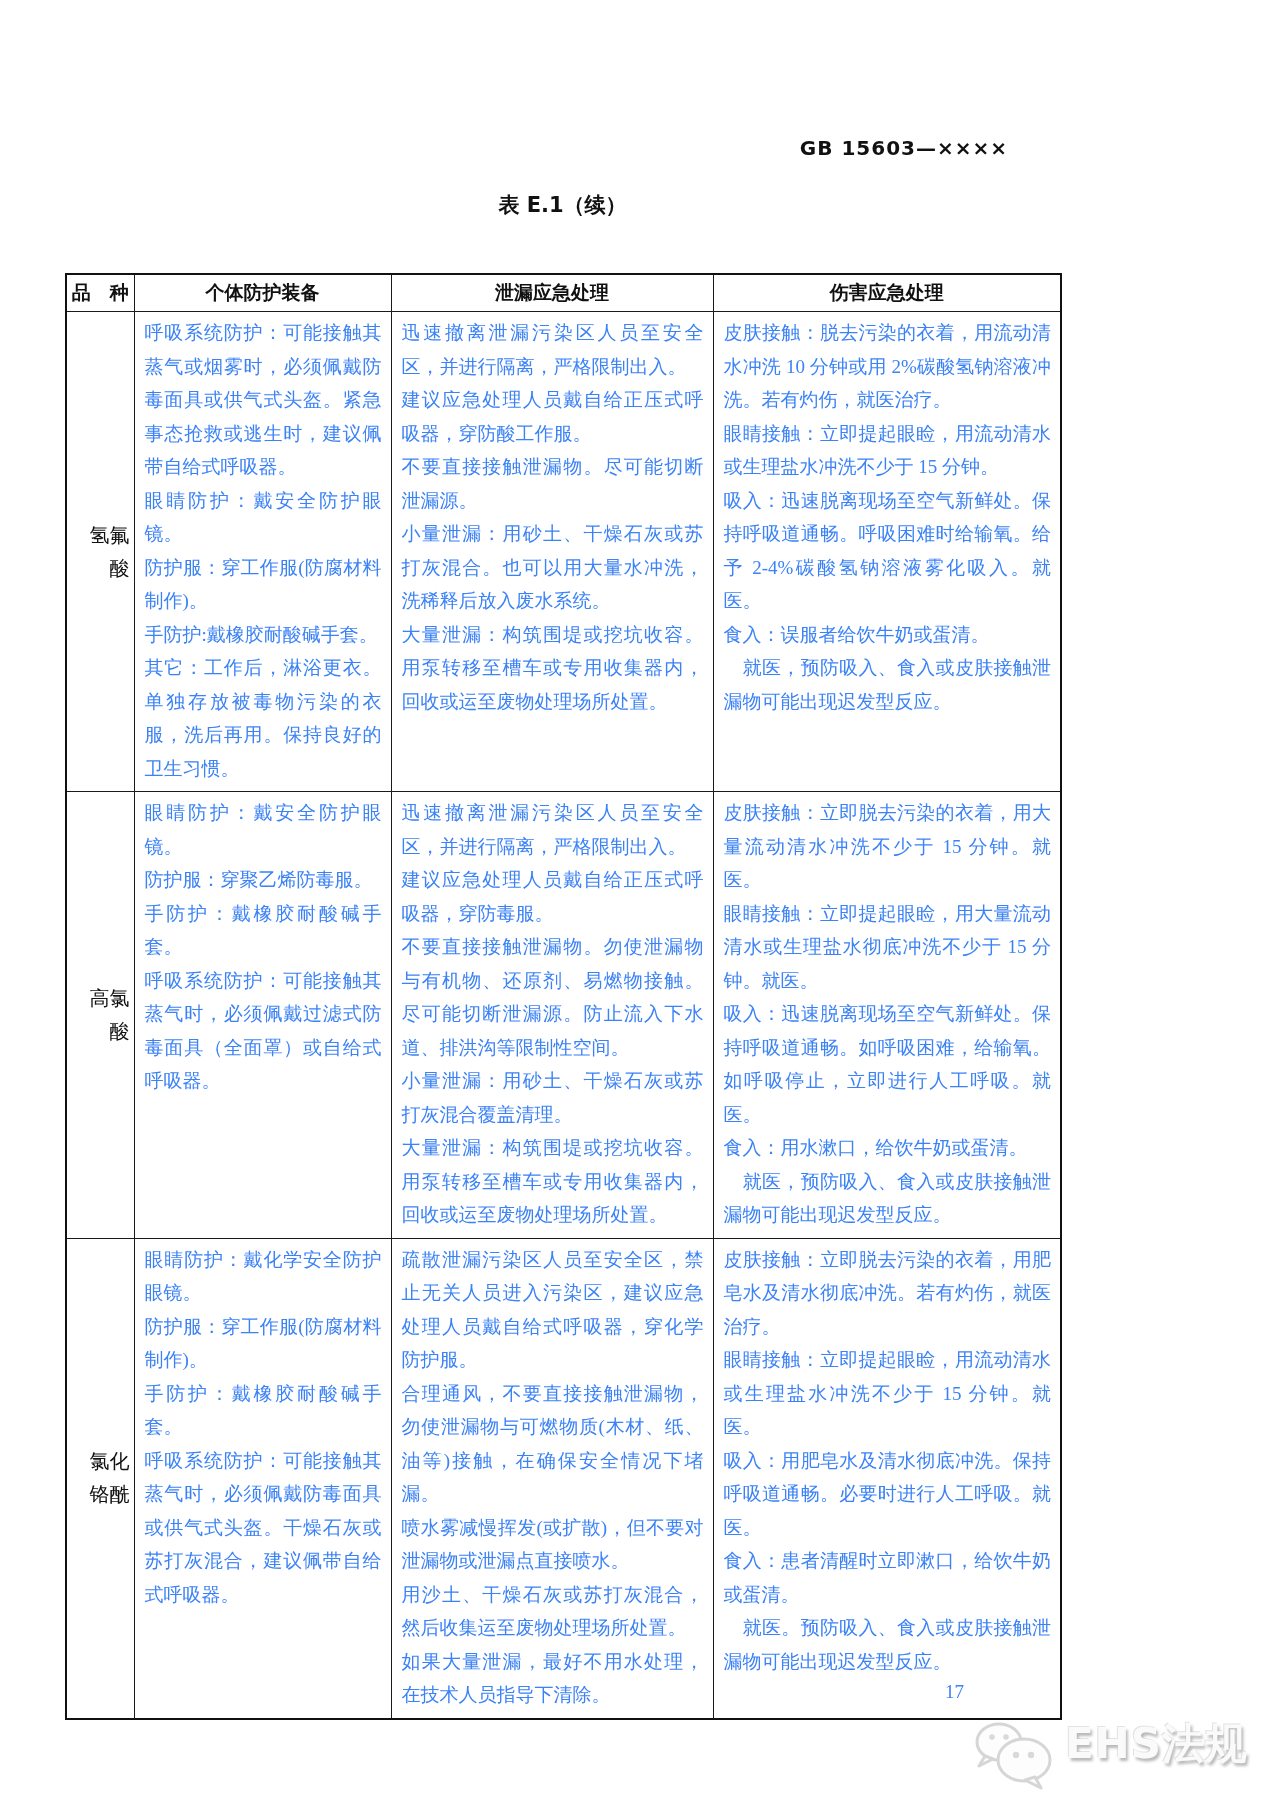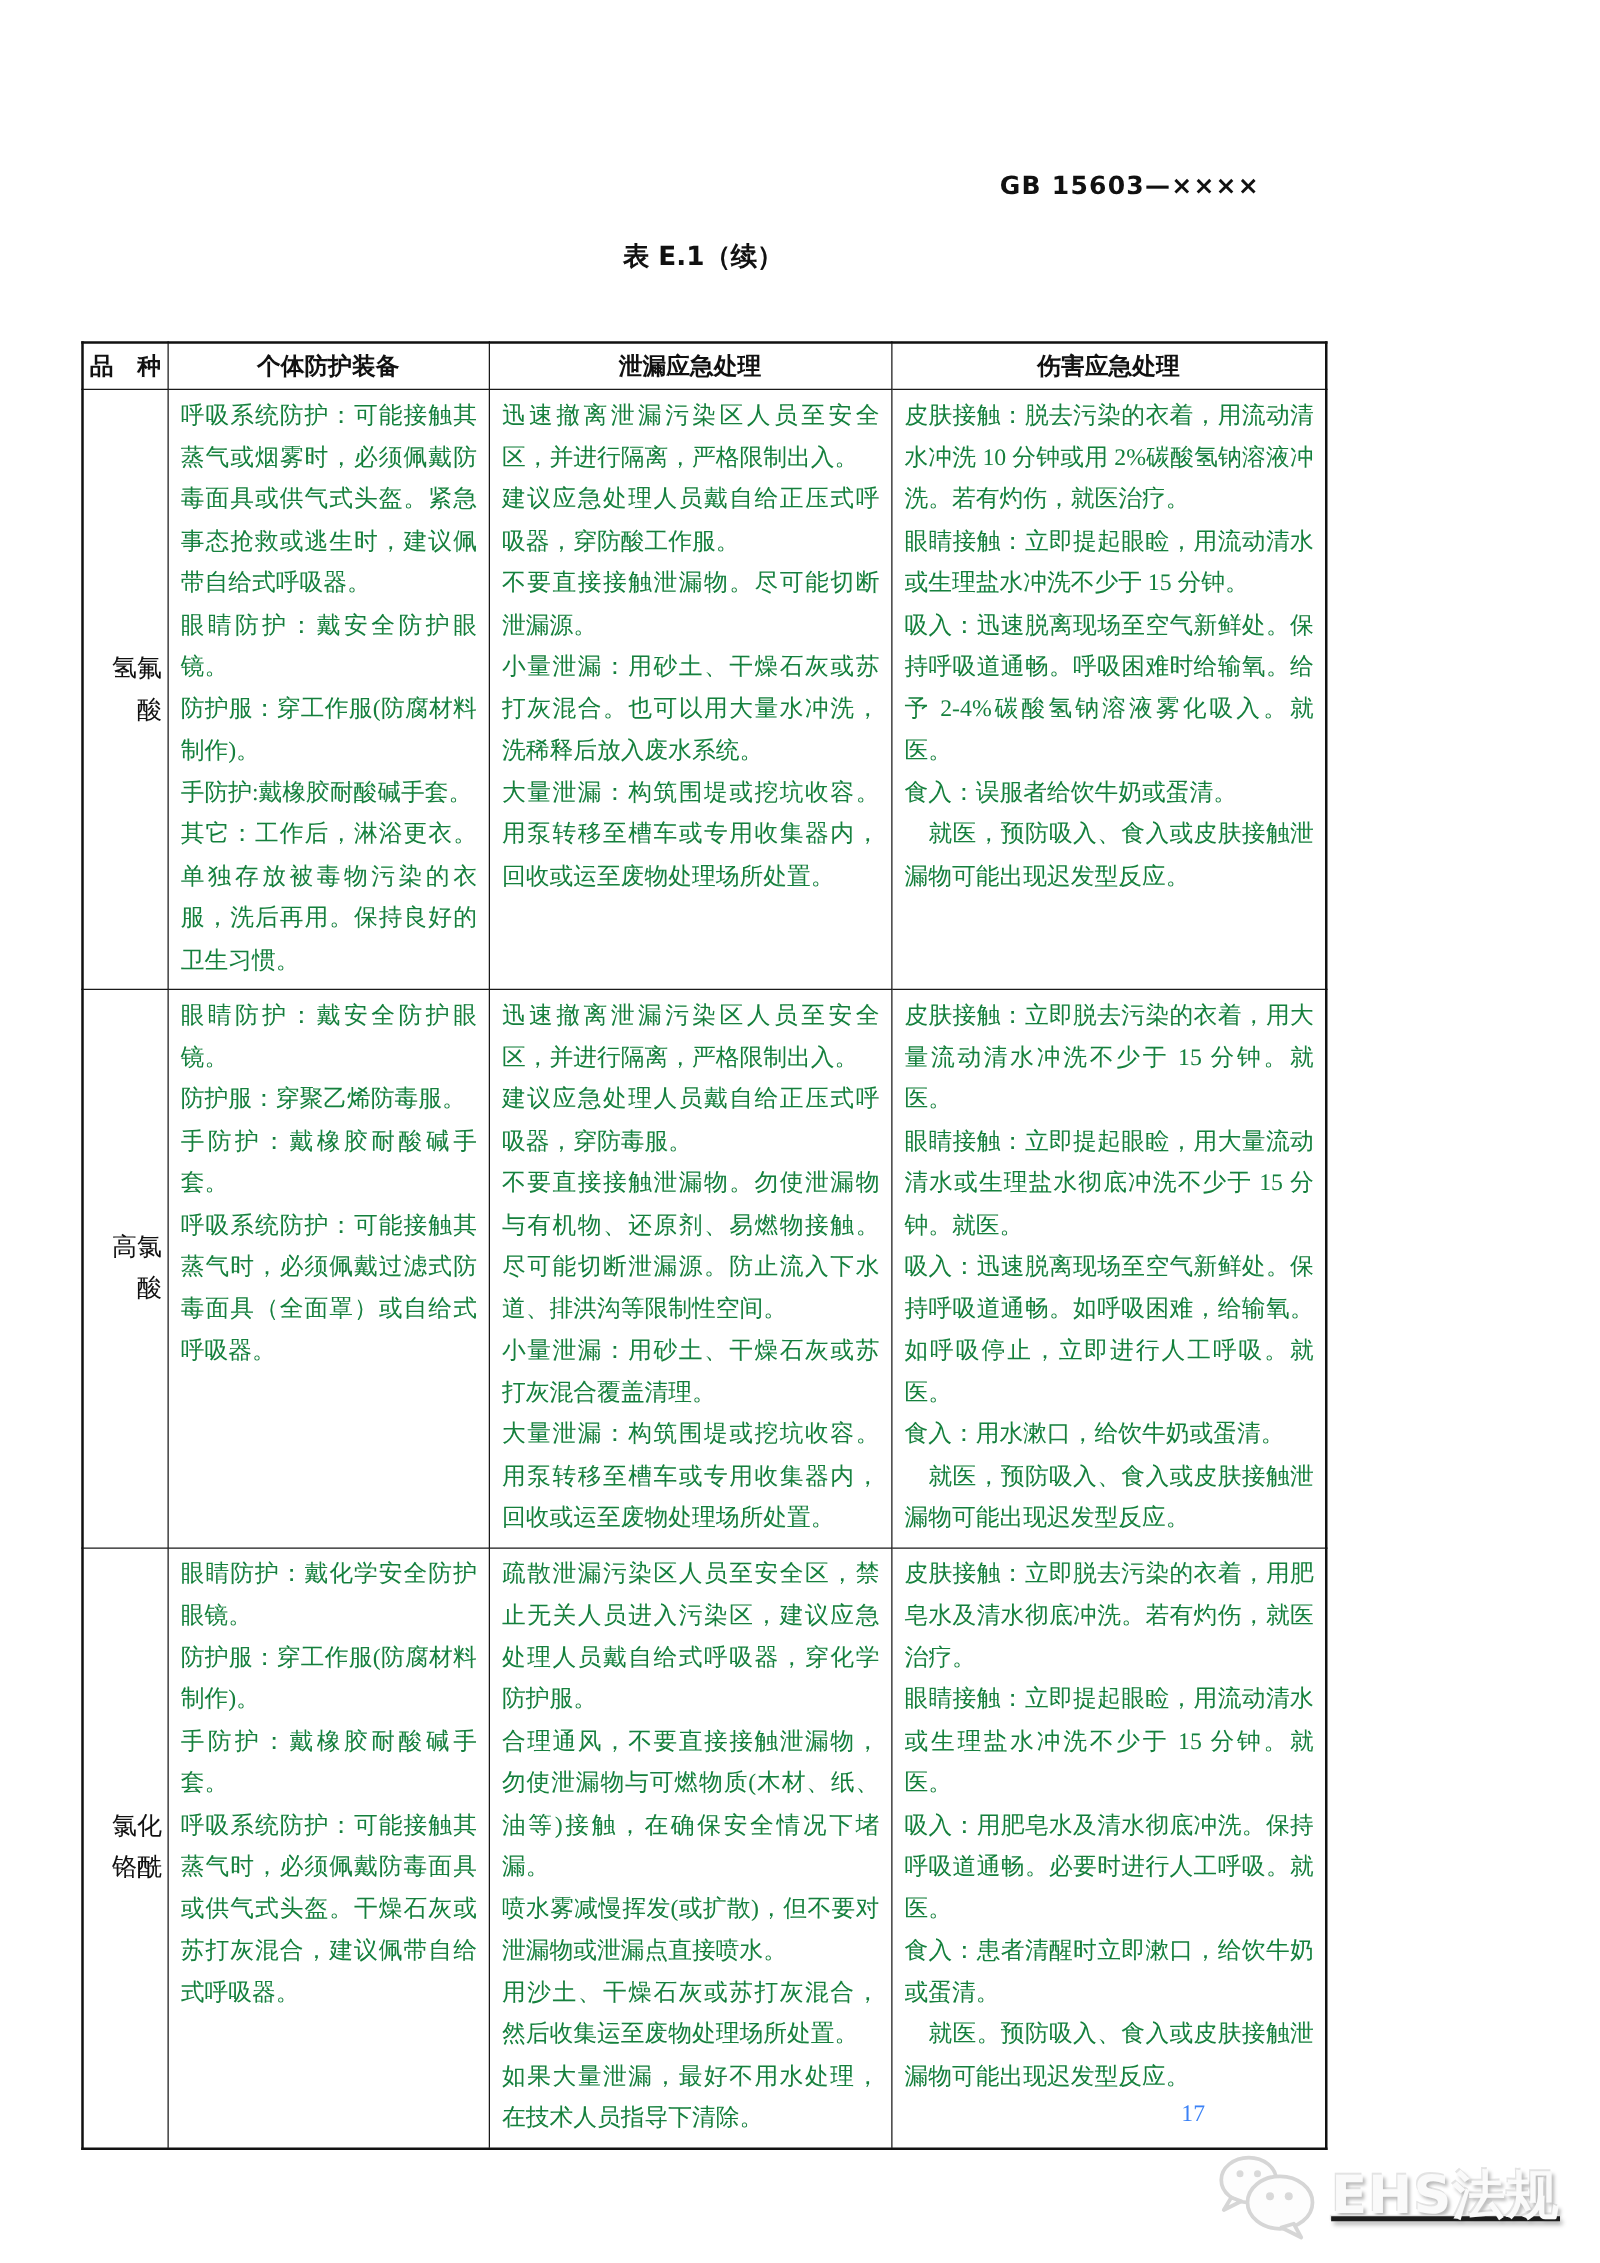--- a/index.html
+++ b/index.html
@@ -40,32 +40,32 @@
   tbody td{vertical-align:top;padding:4px 9px 6px 10px;}
   tbody td.name-cell{
     vertical-align:middle;text-align:right;padding:0 4px;
   }
   .name-inner{
     display:inline-block;max-width:44px;font-size:20px;line-height:33px;
     word-break:break-all;color:#111;
   }
   .para{
     margin:0;font-size:19px;line-height:33.5px;text-align:justify;
-    word-break:break-all;color:#15803d;
+    word-break:break-all;color:#3b82f6;
   }
   tbody tr.r0{height:432px;}
   tbody tr.r1{height:438px;}
   tbody tr.r2{height:448px;}
   .page-number{
     position:absolute;top:1681px;left:945px;width:60px;text-align:left;
     font-size:19px;color:#3b82f6;
   }
   .watermark{
     position:absolute;top:1716px;right:32px;height:80px;
-    display:flex;align-items:center;gap:8px;text-decoration:underline;
+    display:flex;gap:8px;
   }
   .wm-text{
     font-family:"DejaVu Sans","Liberation Sans",sans-serif;
     font-size:42px;font-weight:bold;color:#fafafa;
     text-shadow:2px 3px 3px #b9b9b9, -1px -1px 0 #e3e3e3;
     letter-spacing:1px;
   }
   .wm-icon{display:block;}
 </style>
 </head>

